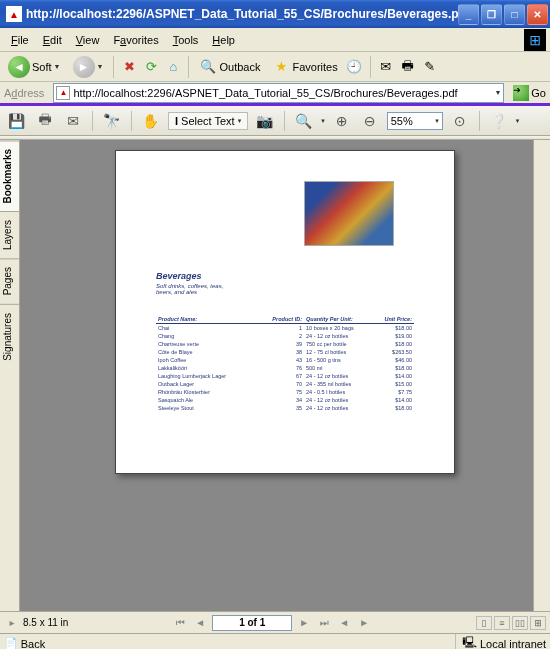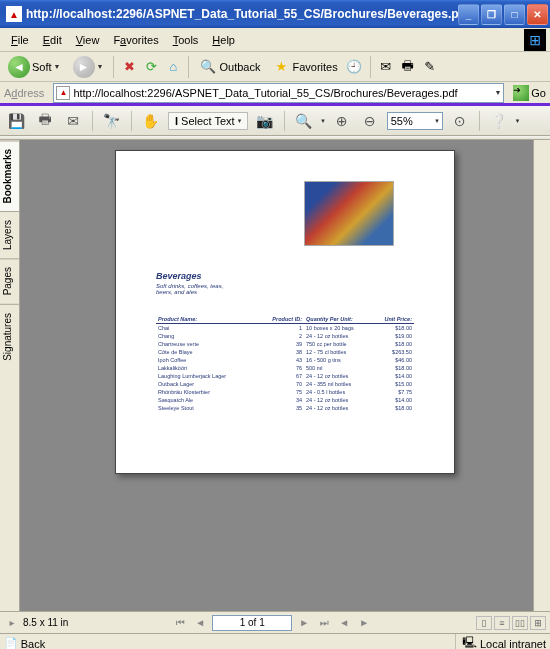--- a/index.html
+++ b/index.html
@@ -61,21 +61,21 @@
   .page td { padding: 1px 2px; }
   .page th:nth-child(2), .page td:nth-child(2) { text-align: right; width: 40px; }
   .page th:nth-child(3), .page td:nth-child(3) { text-align: left; width: 70px; }
   .page th:nth-child(4), .page td:nth-child(4) { text-align: right; width: 40px; }
 
   
   .pdfstatus { height: 22px; background: #ece9d8; border-top: 1px solid #aca899; display: flex; align-items: center; padding: 0 4px; gap: 4px; font-size: 10px; }
   .pdfstatus .left { flex: 0 0 auto; display:flex; align-items:center; gap:3px;}
   .pdfstatus .center { flex: 1; display: flex; justify-content: center; align-items: center; gap: 4px; }
   .pdfstatus .right { flex: 0 0 auto; display:flex; gap:2px;}
-  .pginput { width: 80px; height: 16px; border: 1px solid #7f9db9; background: #fff; text-align: center; font-size: 10px; }
+  .pginput { width: 80px; height: 16px; border: 1px solid #7f9db9; background: #fff; text-align: center; font-size: 10px; font-weight: bold; }
   .navicon { width:16px; height:14px; display:flex; align-items:center; justify-content:center; color:#888; font-size:10px;}
   .ricon { width:16px; height:14px; border:1px solid #bbb; display:flex;align-items:center;justify-content:center; font-size:9px; color:#666;}
 
   
   .statusbar { height: 20px; background: #ece9d8; border-top: 1px solid #aca899; display: flex; align-items: center; padding: 0 4px; font-size: 11px; }
   .statusbar .stxt { flex: 1; display:flex; align-items:center; gap:3px;}
   .statusbar .zone { display: flex; align-items: center; gap: 3px; border-left:1px solid #c0c0b0; padding-left:6px;}
 
   u.accel { text-decoration: underline; }
 </style>

